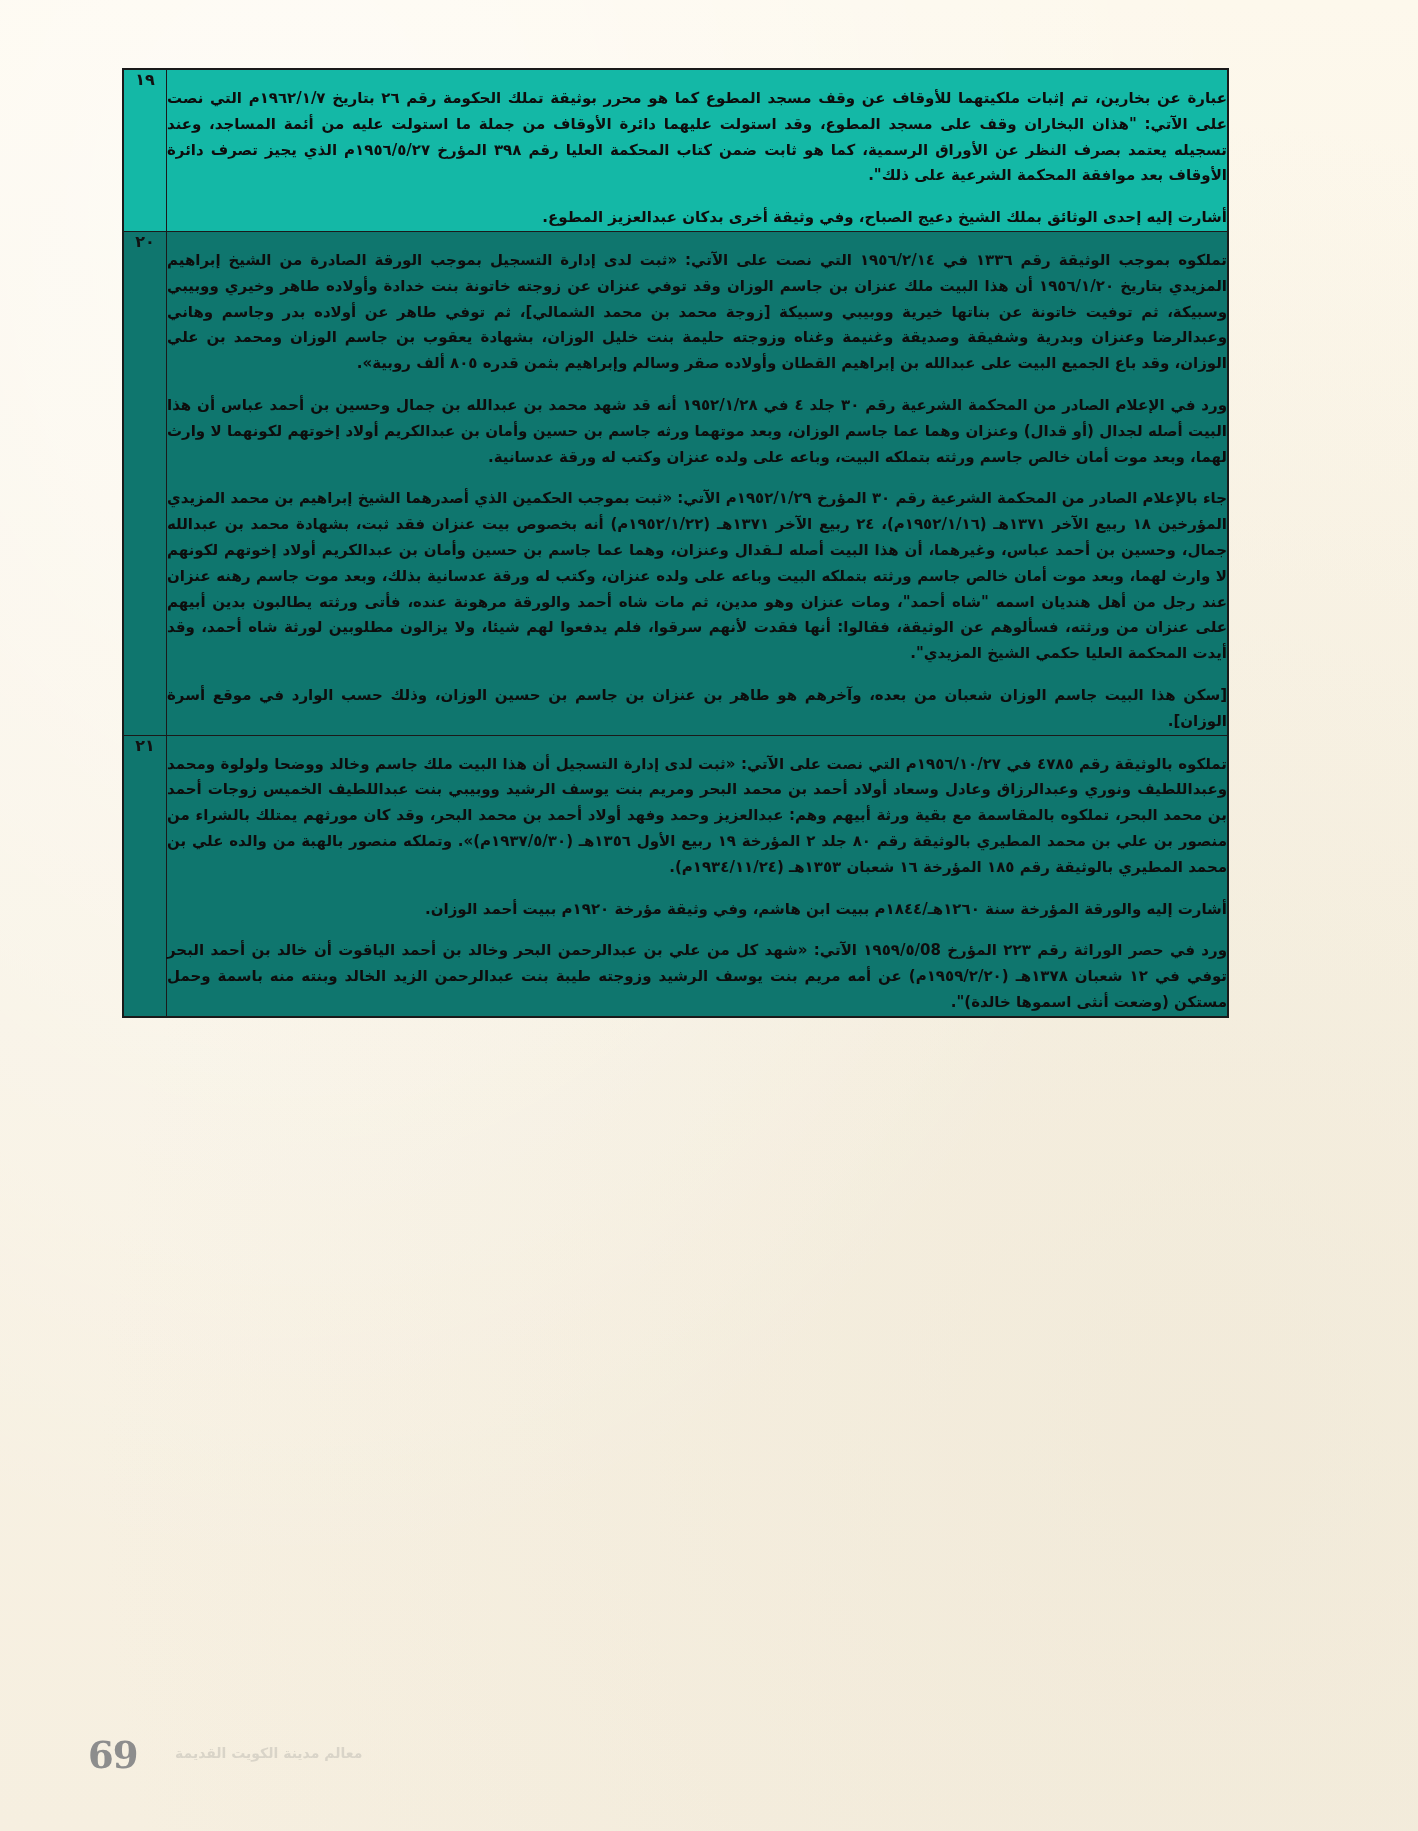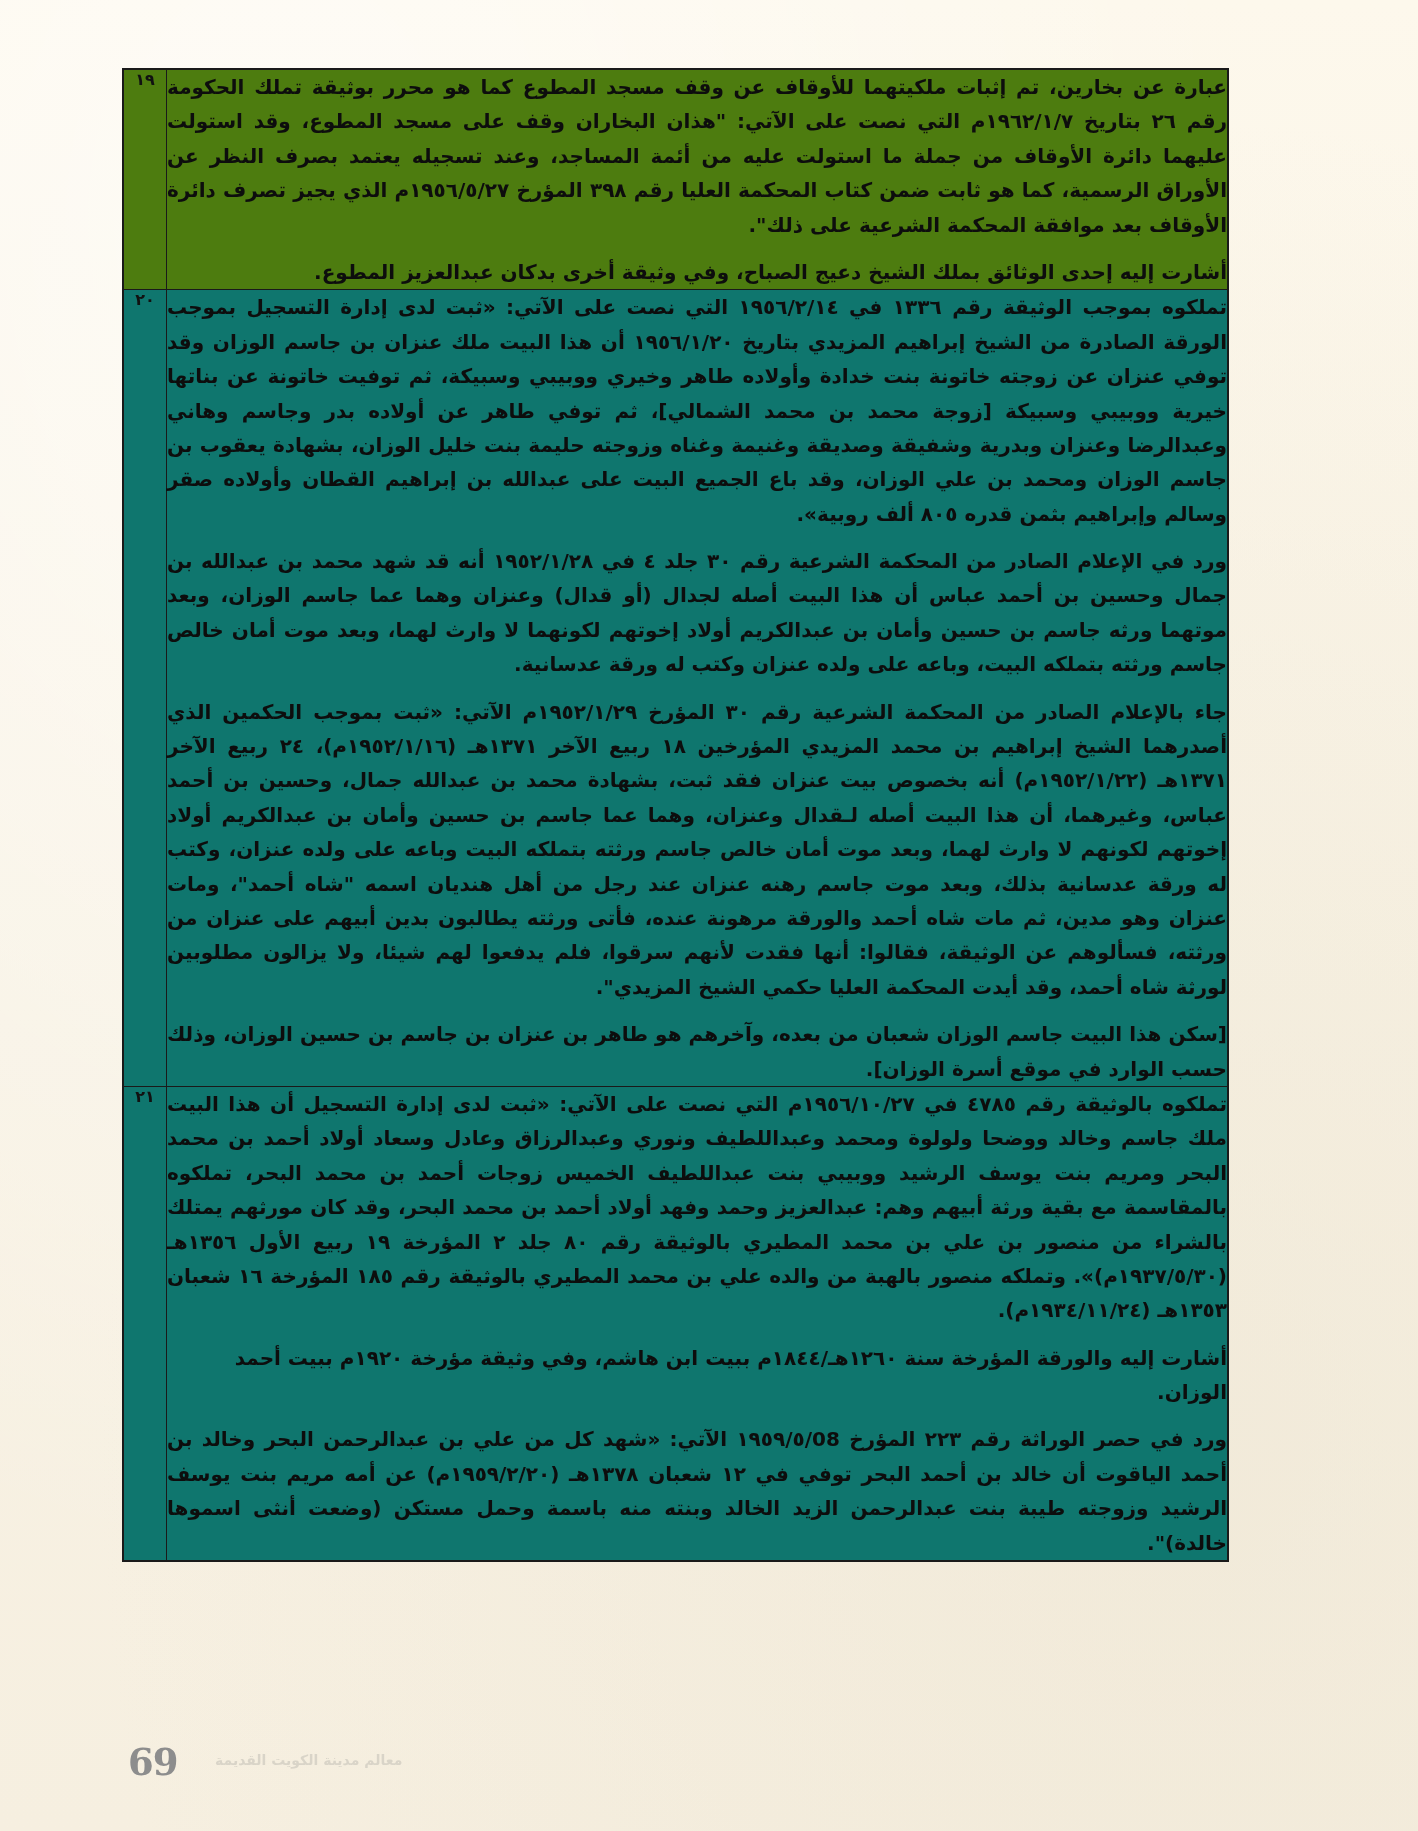--- a/index.html
+++ b/index.html
@@ -57,47 +57,46 @@
     font-weight: 600;
     color: #111;
     letter-spacing: 0.5px;
     padding: 4px 2px;
   }
 
   .txt-cell {
     padding: 13px 15px 13px 15px;
   }
 
-  .row-gray td { background: #4d7c0f; }
+  .row-gray td { background: #14b8a6; }
   .row-blue td { background: #0f766e; }
 
   .para {
-    margin: 0 0 13px 0;
-    font-size: 20px;
+    margin: 16px 0 13px 0;
+    font-size: 15px;
     line-height: 1.72;
     color: #0d0d0d;
     text-align: justify;
     text-justify: inter-word;
     font-weight: 600;
     font-family: "DejaVu Sans", "Liberation Sans", sans-serif;
   }
   .para:last-child { margin-bottom: 0; }
 
   .para.center {
     text-align: right;
   }
 
   
   .footer {
     position: absolute;
     left: 0;
     right: 0;
-    bottom: 33px;
+    bottom: 40px;
     height: 70px;
-    margin-left: 40px;
   }
   .page-number {
     position: absolute;
     left: 88px;
     bottom: 14px;
     font-size: 37px;
     font-weight: 700;
     color: #8d8d8d;
     font-family: "DejaVu Serif", "Liberation Serif", serif;
     letter-spacing: -1px;

